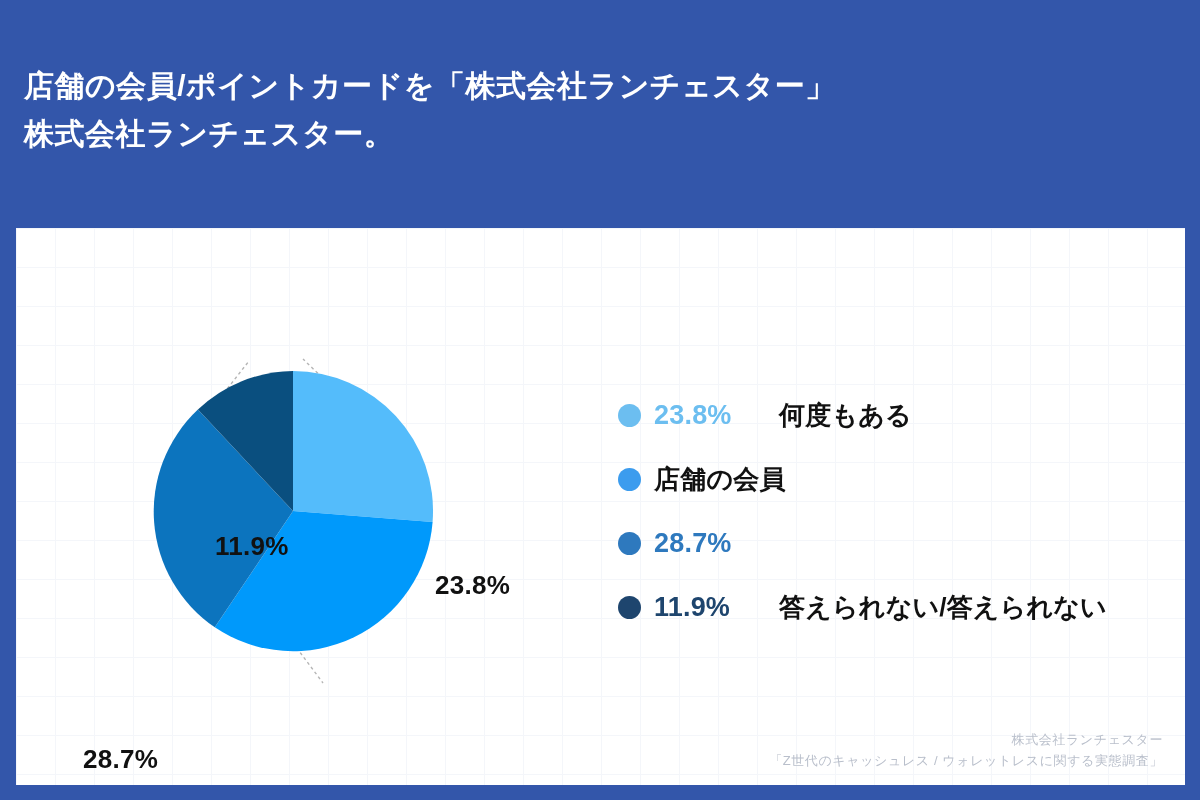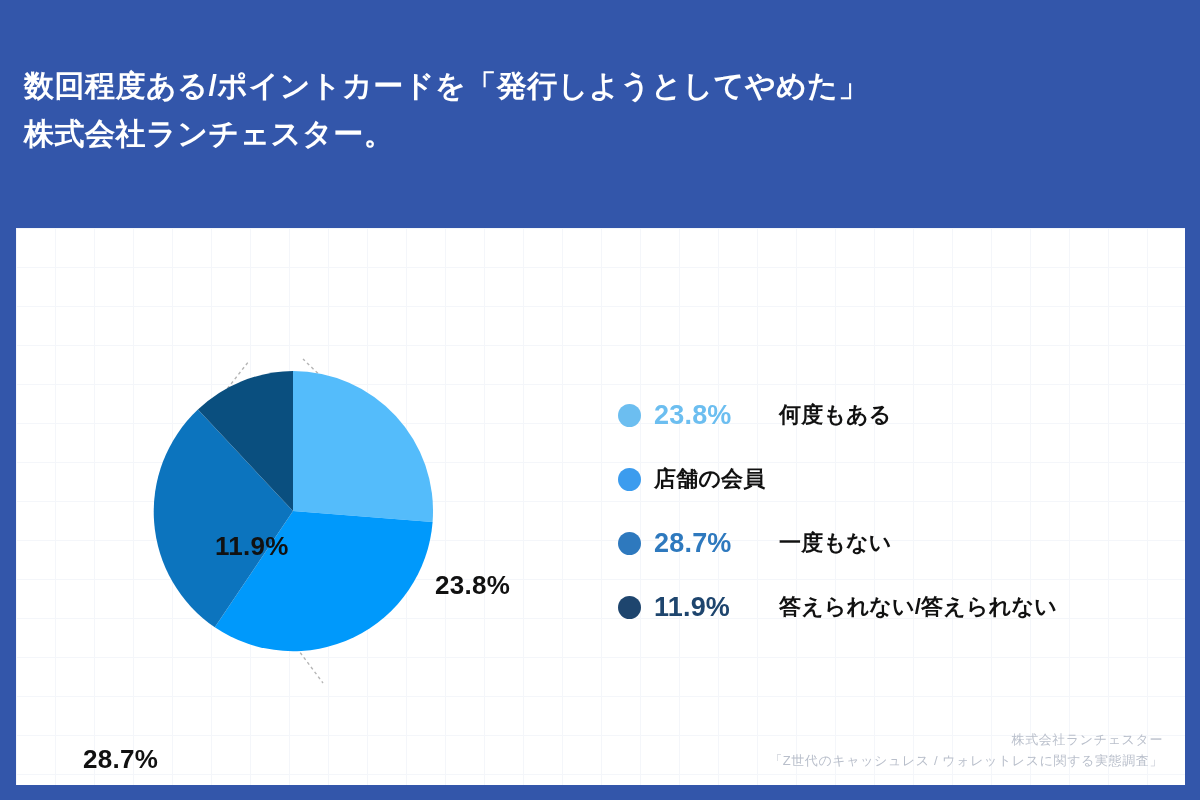--- a/index.html
+++ b/index.html
@@ -102,21 +102,21 @@
 
   .legend-pct {
     font-size: 27px;
     font-weight: bold;
     width: 125px;
     flex: 0 0 auto;
     letter-spacing: 0.2px;
   }
 
   .legend-label {
-    font-size: 22px;
+    font-size: 26px;
     font-weight: bold;
     color: #111111;
     white-space: nowrap;
     letter-spacing: 0.2px;
   }
 
   
   .credit {
     position: absolute;
     right: 22px;
@@ -128,21 +128,21 @@
     letter-spacing: 0.6px;
     margin-left: 24px;
   }
 
   .credit-n { font-size: 12px; }
 </style>
 </head>
 <body>
 
 <div class="header">
-  <div class="title-line">数回程度ある/ポイントカードを「発行しようとしてやめた」</div>
+  <div class="title-line">店舗の会員/ポイントカードを「株式会社ランチェスター」</div>
   <div class="title-line">株式会社ランチェスター。</div>
 </div>
 
 <div class="card">
 
   <div class="pie-region">
 
     <svg class="pie-svg" width="550" height="400" viewBox="0 0 550 400">
 
       <line x1="320" y1="62" x2="262" y2="6" stroke="#b5b5b5" stroke-width="1.4" stroke-dasharray="3 3"></line>
@@ -174,21 +174,20 @@
     </div>
 
     <div class="legend-row">
       <span class="legend-dot" style="background:#3C9CEE"></span>
       <span class="legend-label">店舗の会員</span>
     </div>
 
     <div class="legend-row">
       <span class="legend-dot" style="background:#2E79BE"></span>
       <span class="legend-pct" style="color:#2E79BE">28.7%</span>
-      <span class="legend-label">一度もない</span>
     </div>
 
     <div class="legend-row">
       <span class="legend-dot" style="background:#1E456E"></span>
       <span class="legend-pct" style="color:#1E456E">11.9%</span>
       <span class="legend-label">答えられない/答えられない</span>
     </div>
   </div>
 
   <div class="credit">

